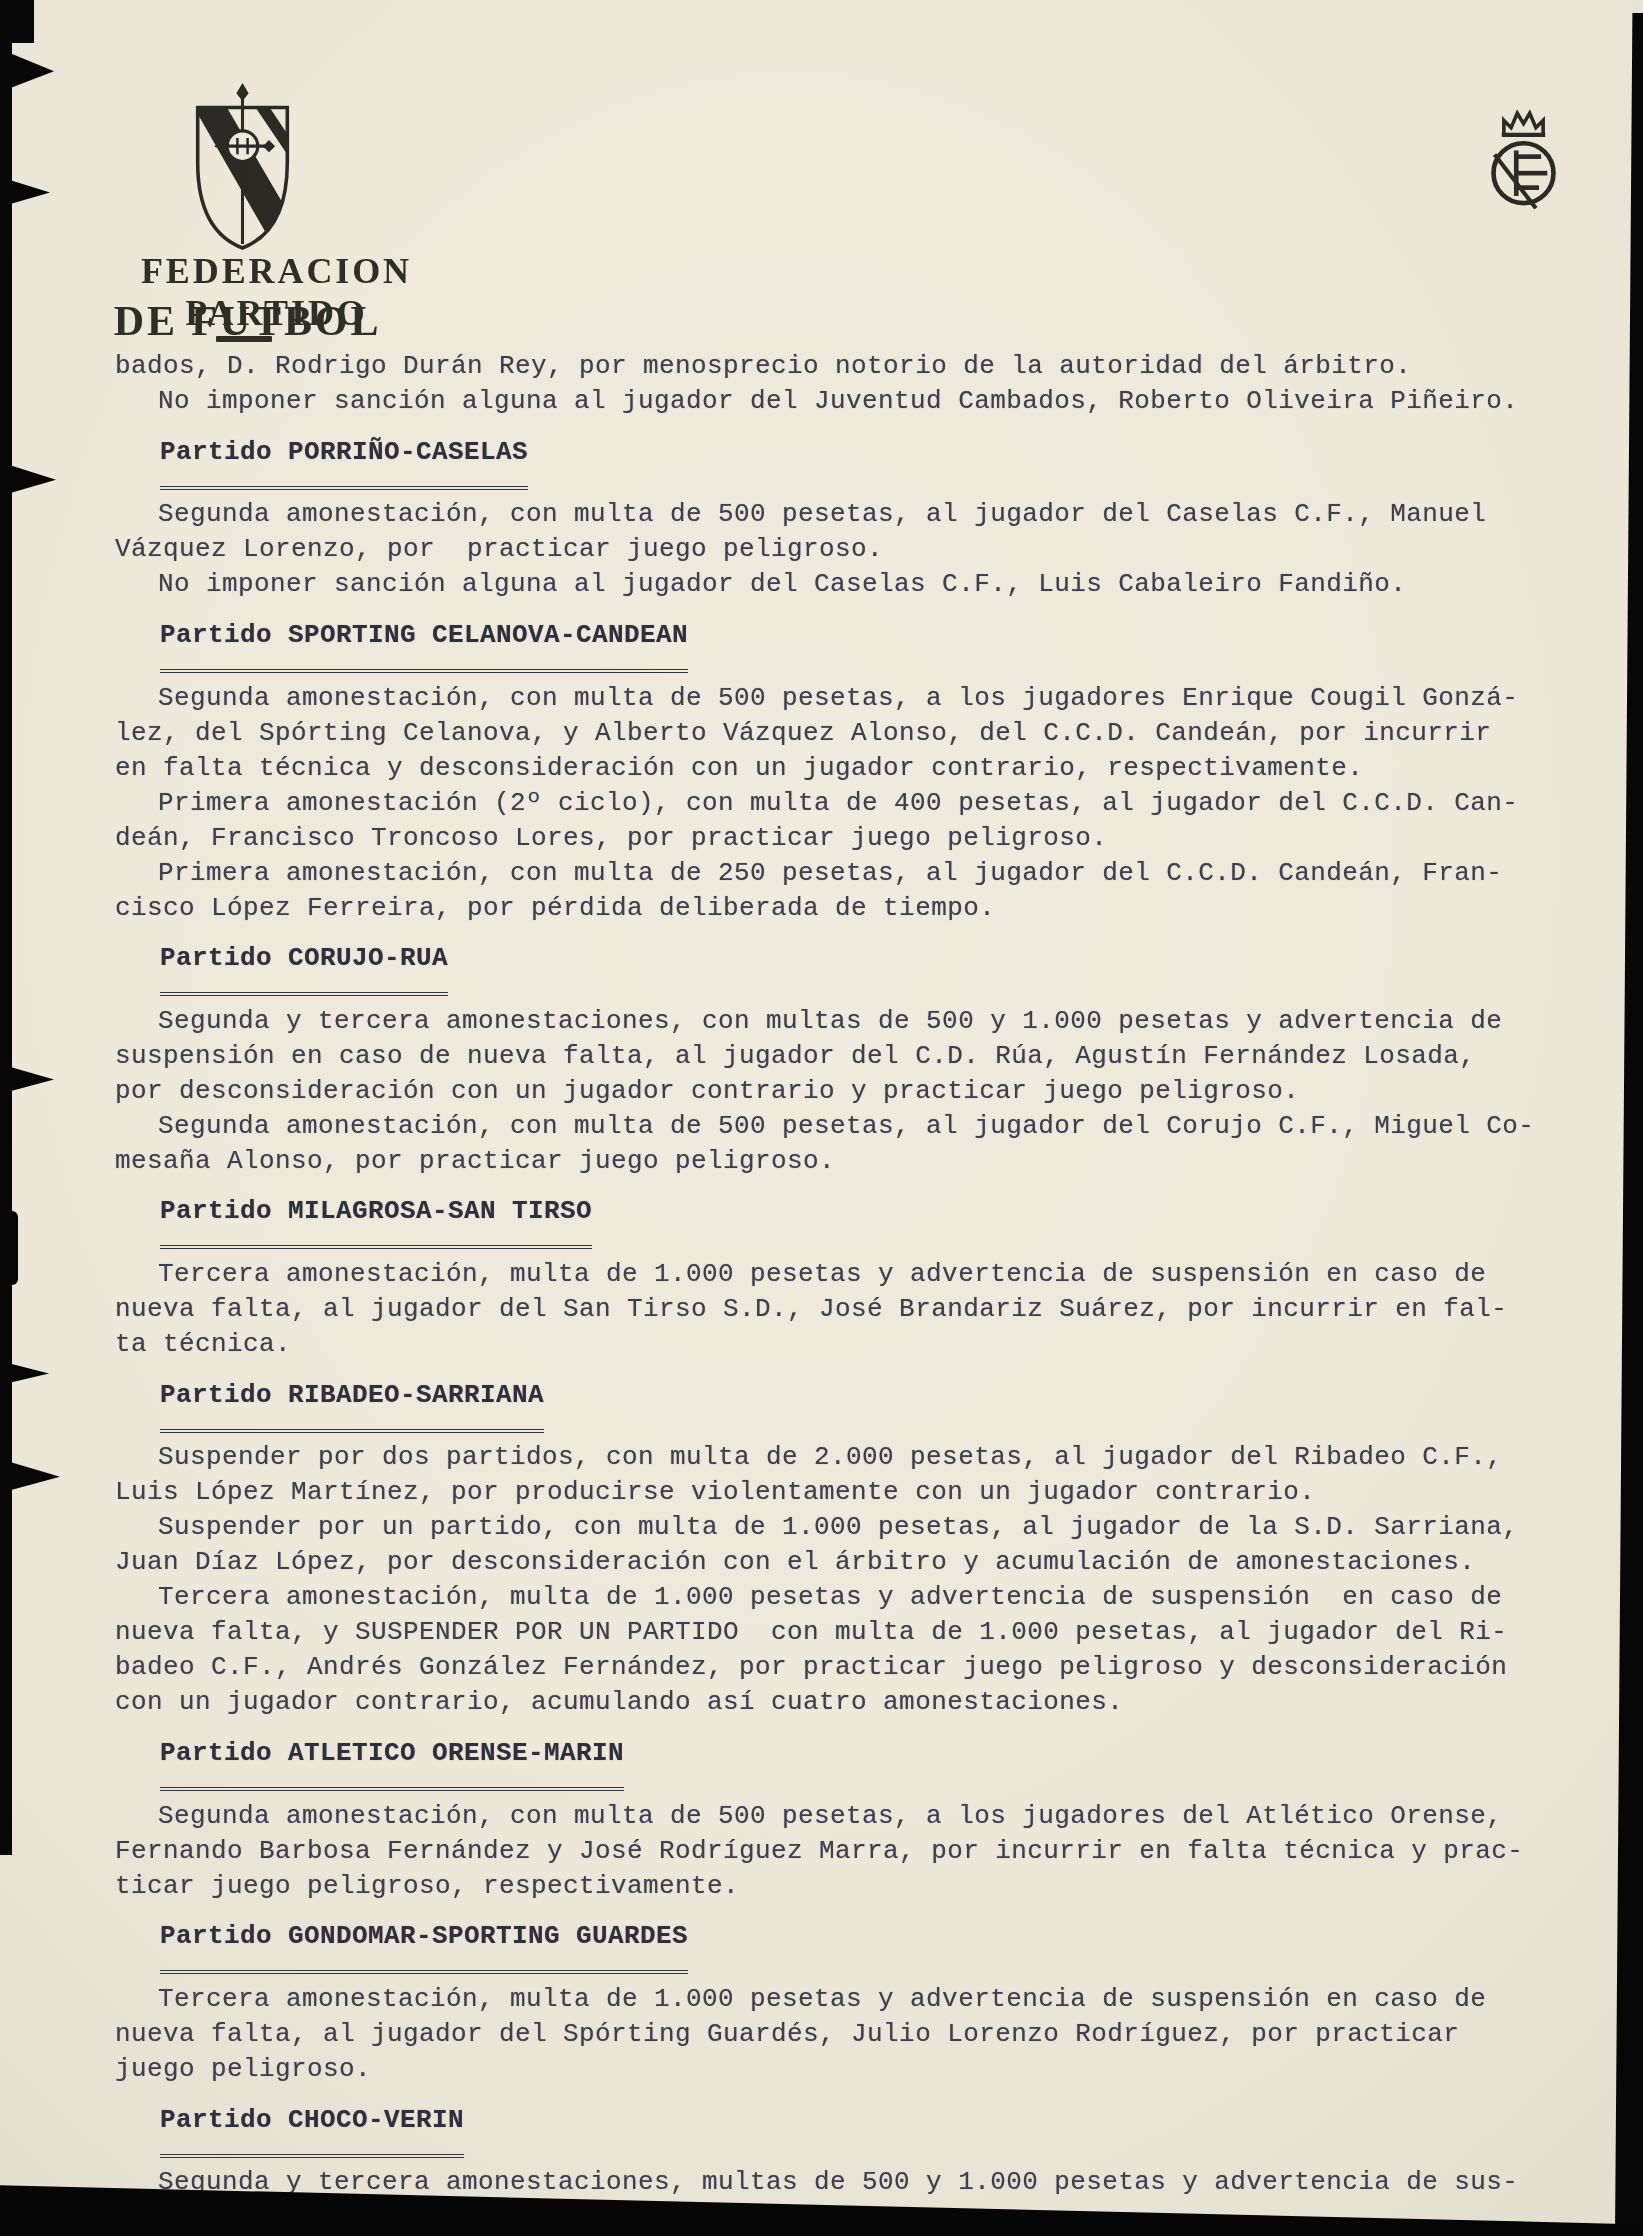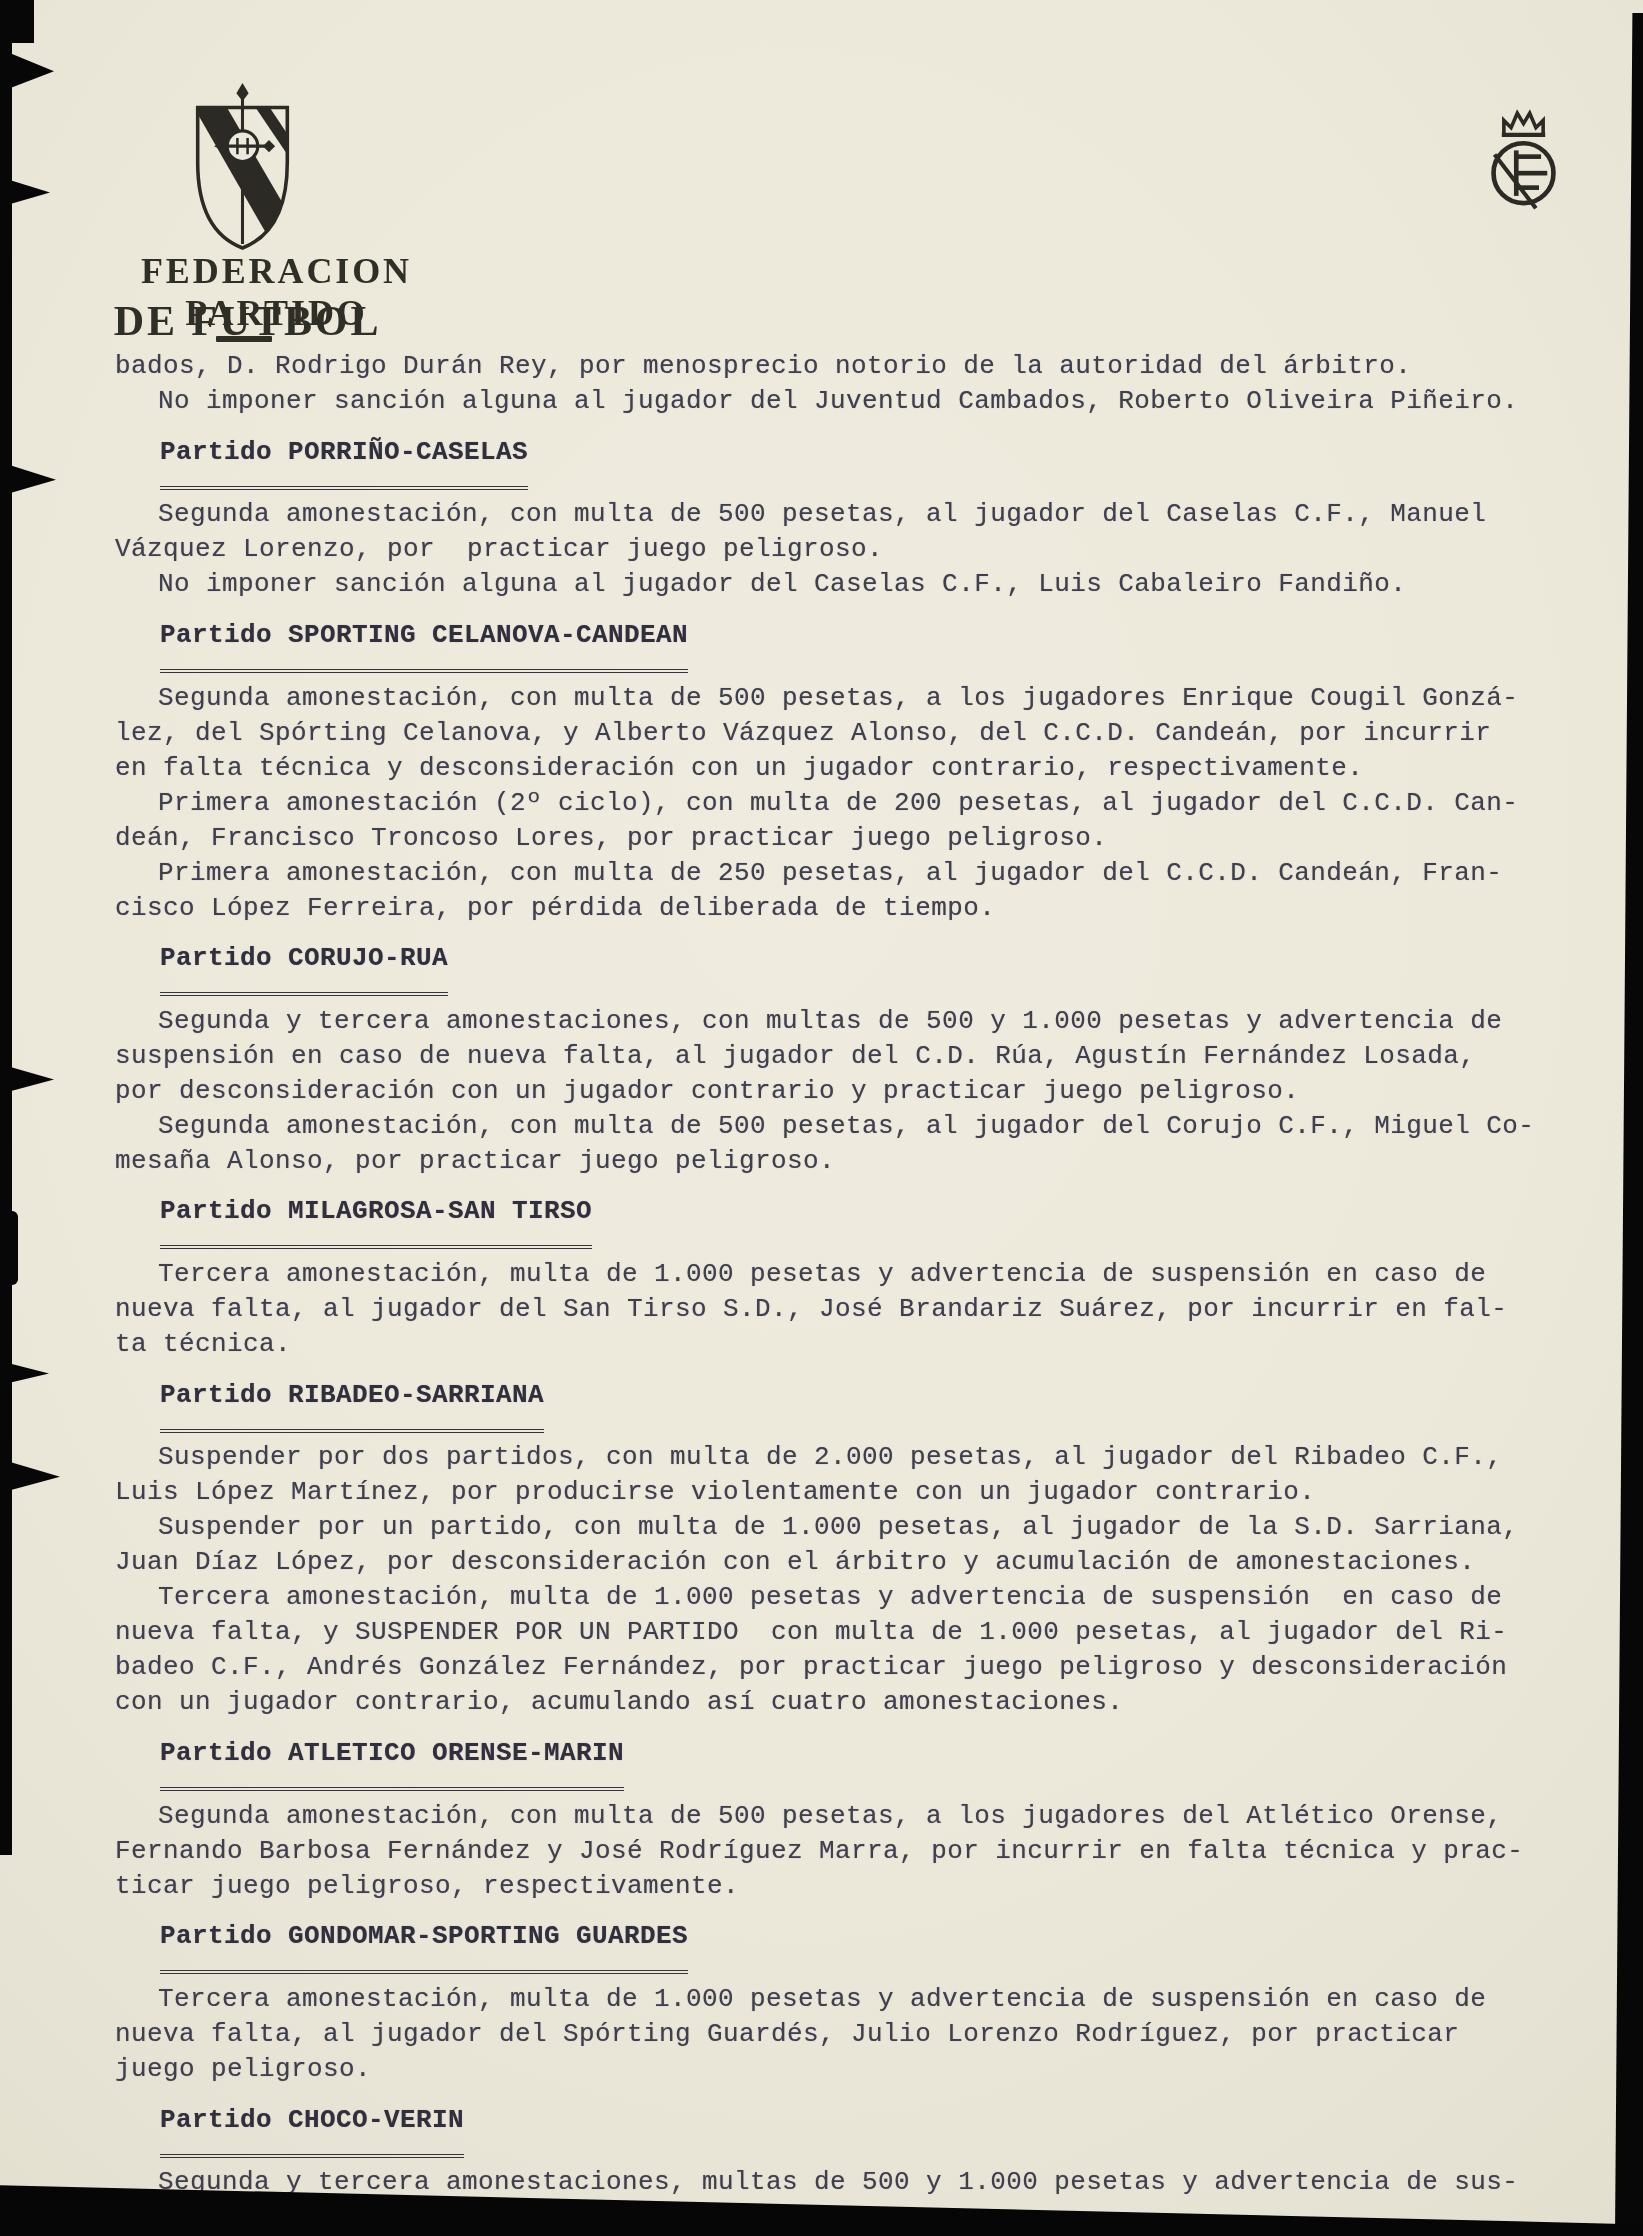--- a/index.html
+++ b/index.html
@@ -118,21 +118,21 @@
       <div class="para no-indent">bados, D. Rodrigo Durán Rey, por menosprecio notorio de la autoridad del árbitro.</div>
       <div class="para">No imponer sanción alguna al jugador del Juventud Cambados, Roberto Oliveira Piñeiro.</div>
       <div class="heading"><span class="heading-text">Partido PORRIÑO-CASELAS</span></div>
       <div class="para">Segunda amonestación, con multa de 500 pesetas, al jugador del Caselas C.F., Manuel
 Vázquez Lorenzo, por  practicar juego peligroso.</div>
       <div class="para">No imponer sanción alguna al jugador del Caselas C.F., Luis Cabaleiro Fandiño.</div>
       <div class="heading"><span class="heading-text">Partido SPORTING CELANOVA-CANDEAN</span></div>
       <div class="para">Segunda amonestación, con multa de 500 pesetas, a los jugadores Enrique Cougil Gonzá-
 lez, del Spórting Celanova, y Alberto Vázquez Alonso, del C.C.D. Candeán, por incurrir
 en falta técnica y desconsideración con un jugador contrario, respectivamente.</div>
-      <div class="para">Primera amonestación (2º ciclo), con multa de 200 pesetas, al jugador del C.C.D. Can-
+      <div class="para">Primera amonestación (2º ciclo), con multa de 400 pesetas, al jugador del C.C.D. Can-
 deán, Francisco Troncoso Lores, por practicar juego peligroso.</div>
       <div class="para">Primera amonestación, con multa de 250 pesetas, al jugador del C.C.D. Candeán, Fran-
 cisco López Ferreira, por pérdida deliberada de tiempo.</div>
       <div class="heading"><span class="heading-text">Partido CORUJO-RUA</span></div>
       <div class="para">Segunda y tercera amonestaciones, con multas de 500 y 1.000 pesetas y advertencia de
 suspensión en caso de nueva falta, al jugador del C.D. Rúa, Agustín Fernández Losada,
 por desconsideración con un jugador contrario y practicar juego peligroso.</div>
       <div class="para">Segunda amonestación, con multa de 500 pesetas, al jugador del Corujo C.F., Miguel Co-
 mesaña Alonso, por practicar juego peligroso.</div>
       <div class="heading"><span class="heading-text">Partido MILAGROSA-SAN TIRSO</span></div>

